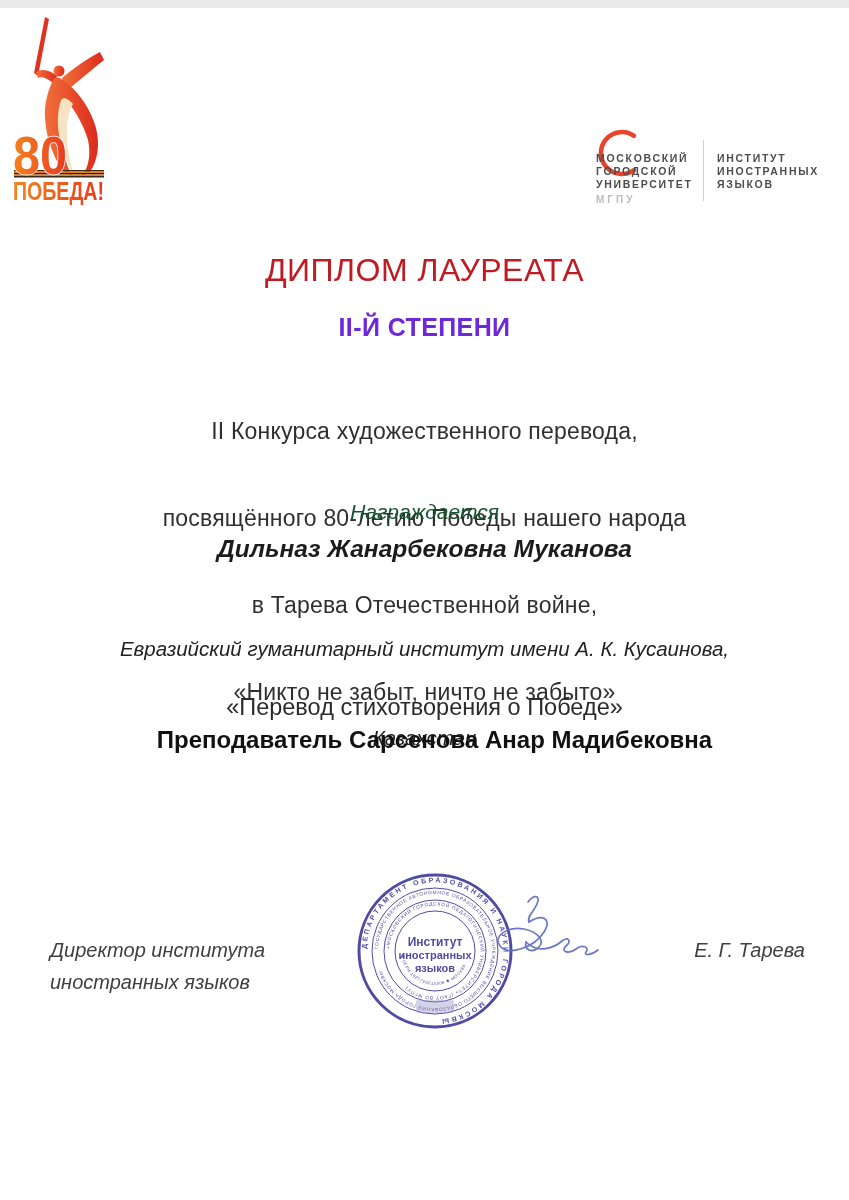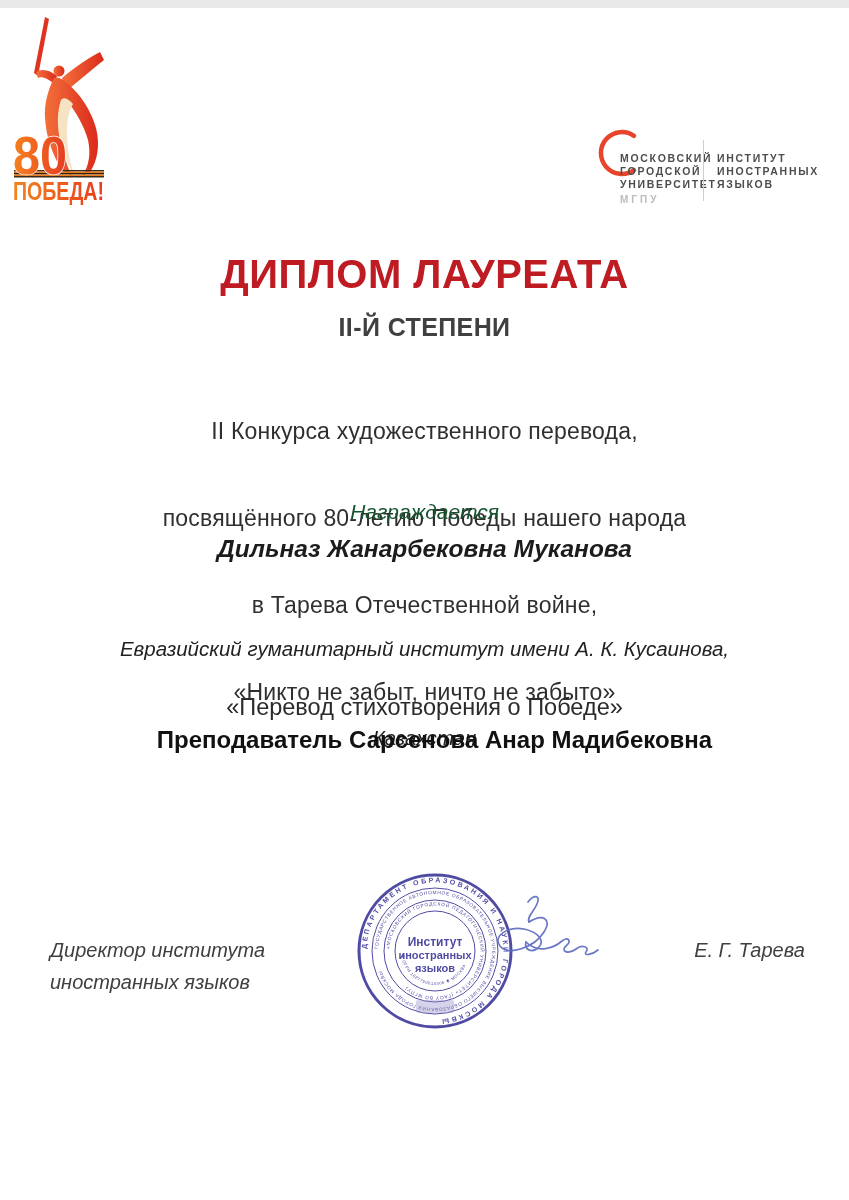--- a/index.html
+++ b/index.html
@@ -12,27 +12,27 @@
   .center-line{left:0;right:0;text-align:center;white-space:pre-wrap;}
 
   
   .victory-logo{left:12px;top:6px;width:105px;height:195px;}
 
   
   .uni-logo{left:596px;top:112px;width:218px;height:86px;}
   .uni-arc{position:absolute;left:0;top:6px;width:52px;height:66px;}
   .uni-col{position:absolute;top:32px;font-size:10.5px;font-weight:700;
     letter-spacing:1.7px;line-height:13px;color:#4d4d4d;white-space:nowrap;}
-  .uni-col-left{left:24px;}
+  .uni-col-left{left:0;}
   .uni-col-right{left:121px;}
   .uni-abbr{color:#bcbcbc;letter-spacing:3px;font-size:10px;margin-top:2px;}
   .uni-divider{position:absolute;left:107px;top:20px;width:1px;height:61px;background:#cfcfcf;}
 
   
-  .doc-title{top:244px;font-size:40px;font-weight:700;letter-spacing:.5px;}
+  .doc-title{top:244px;font-size:32px;font-weight:400;letter-spacing:.5px;}
   .doc-degree{top:305px;font-size:25px;font-weight:700;letter-spacing:.4px;}
 
   
   .contest{top:351px;font-size:23px;font-weight:300;color:#2f2f2f;line-height:29px;letter-spacing:.2px;}
 
   
   .award-label{top:492px;font-size:21px;font-style:italic;color:#14532d;}
   .recipient{top:527px;font-size:24.5px;font-weight:700;font-style:italic;color:#1c1c1c;}
   .affiliation{top:567px;font-size:20.5px;font-style:italic;color:#222;line-height:29.5px;}
 
@@ -112,21 +112,21 @@
     </div>
     <div class="uni-divider"></div>
     <div class="uni-col uni-col-right">
       <div>ИНСТИТУТ</div>
       <div>ИНОСТРАННЫХ</div>
       <div>ЯЗЫКОВ</div>
     </div>
   </div>
 
   <div class="abs center-line doc-title" style="color:#BE1B22">ДИПЛОМ ЛАУРЕАТА</div>
-  <div class="abs center-line doc-degree" style="color:#404040">II-Й СТЕПЕНИ</div>
+  <div class="abs center-line doc-degree" style="color:#6d28d9">II-Й СТЕПЕНИ</div>
 
   <div class="abs center-line contest">
     <div>II Конкурса художественного перевода,</div>
     <div>посвящённого 80-летию Победы нашего народа</div>
     <div>в Тарева Отечественной войне,</div>
     <div>«Никто не забыт, ничто не забыто»</div>
   </div>
 
   <div class="abs center-line award-label">Награждается</div>
   <div class="abs center-line recipient">Дильназ Жанарбековна Муканова</div>

